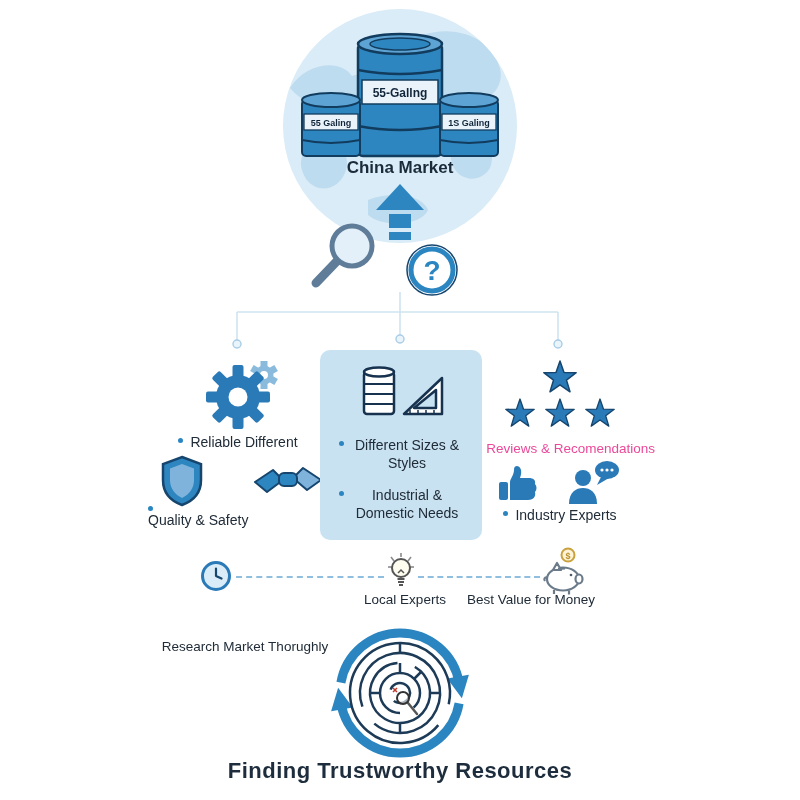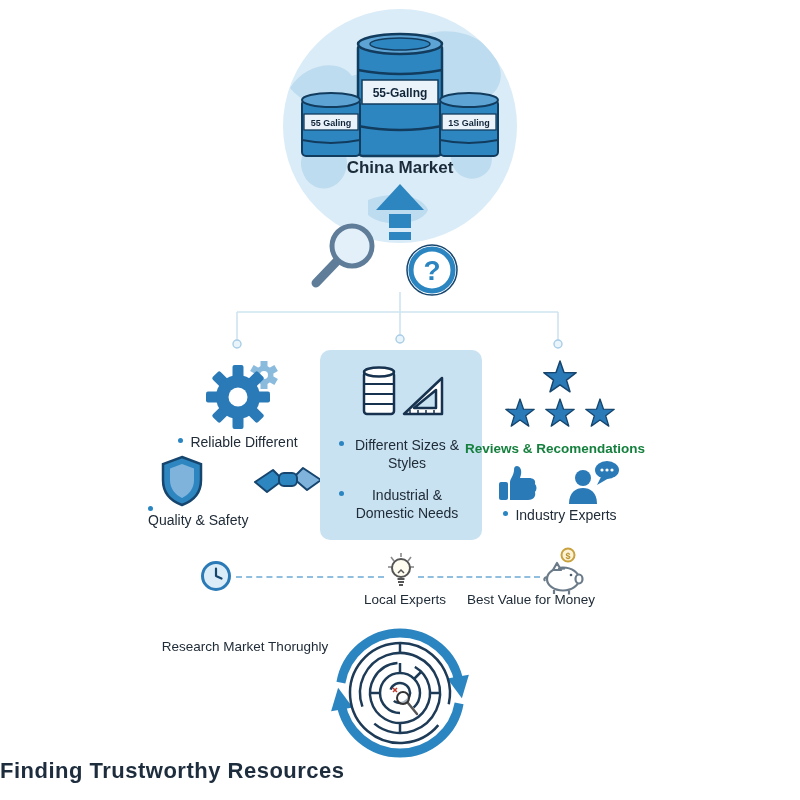--- a/index.html
+++ b/index.html
@@ -16,24 +16,24 @@
     width:5px;height:5px;border-radius:50%;background:#2a85c0;
     margin:5px 7px 0 0;flex-shrink:0;
   }
   .panel{
     background:#c9e2f2;border-radius:10px;
   }
   .tip-label{
     font-size:13.5px;font-weight:500;color:#202c38;text-align:center;white-space:nowrap;
   }
   .heading{
-    font-size:13.5px;font-weight:700;color:#15803d;text-align:left;white-space:nowrap;
+    font-size:13.5px;font-weight:400;color:#ec4899;text-align:right;white-space:nowrap;
   }
   .footer-title{
-    font-size:22px;font-weight:600;color:#1e2d3d;letter-spacing:0.5px;
+    font-size:22px;font-weight:600;color:#1e2d3d;text-align:center;letter-spacing:0.5px;
   }
   svg{display:block;}
 </style>
 </head>
 <body>
 
 <div class="canvas">
 
   <svg class="abs" style="left:270px;top:8px;" width="260" height="250" viewBox="0 0 260 250">
     <defs>

